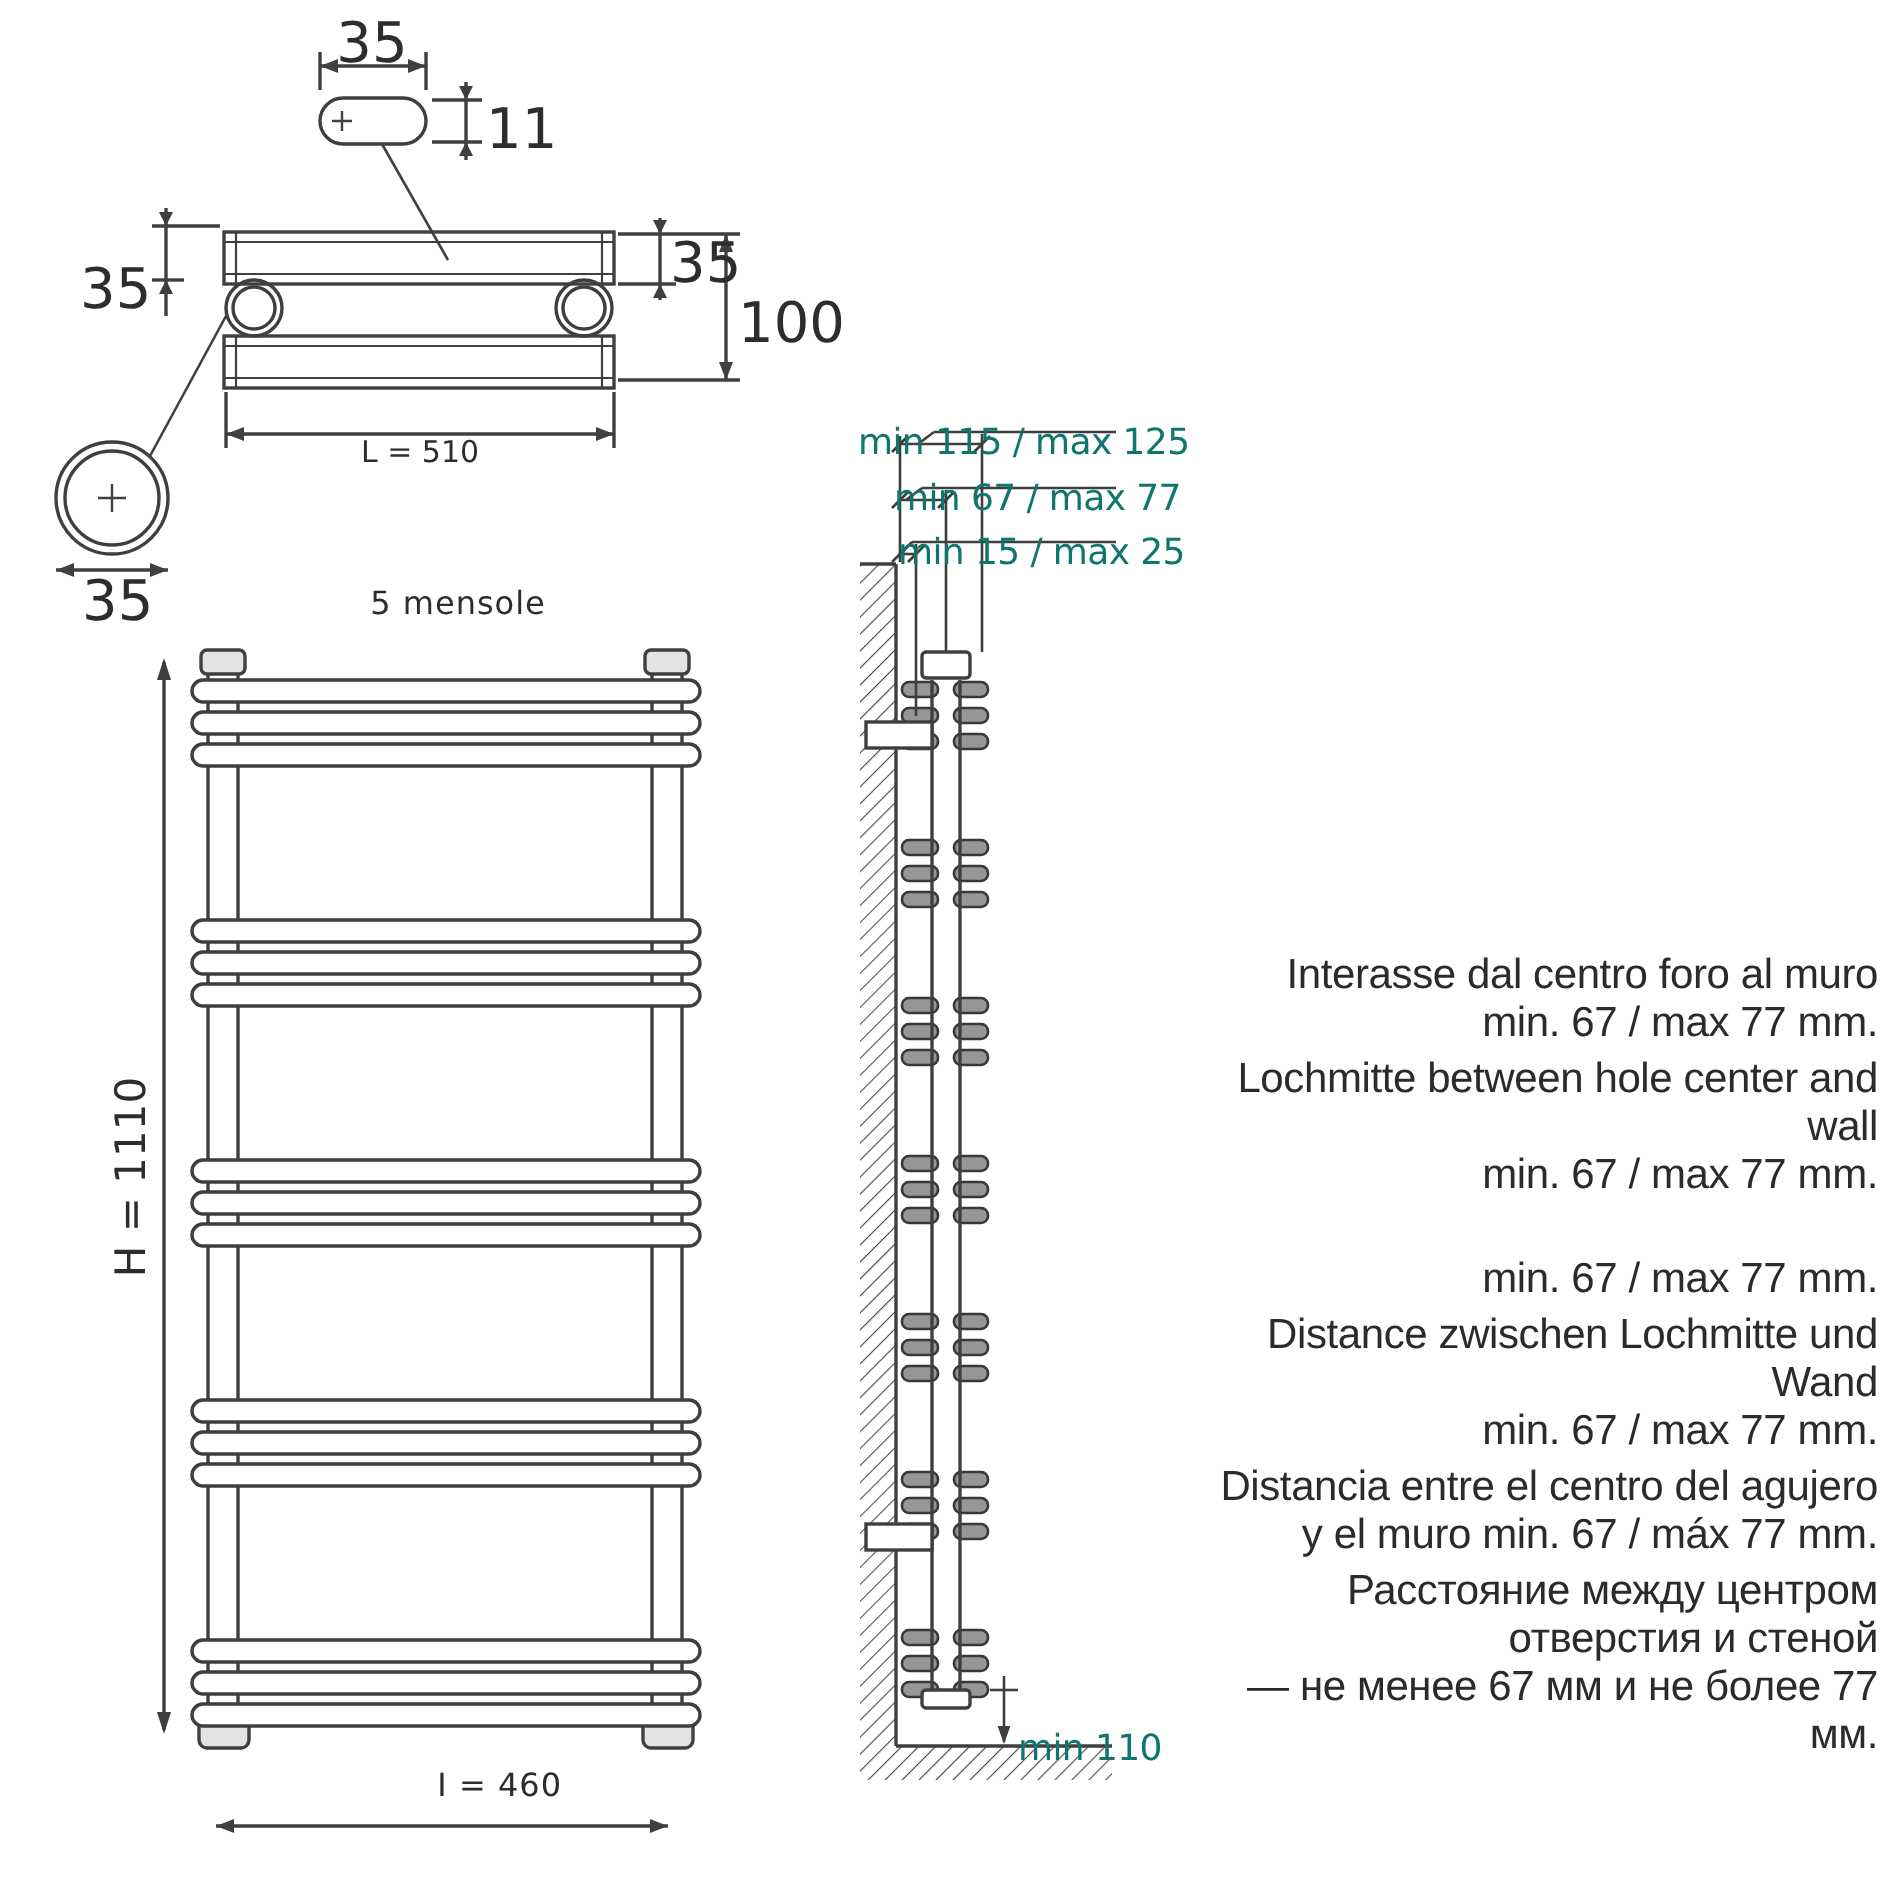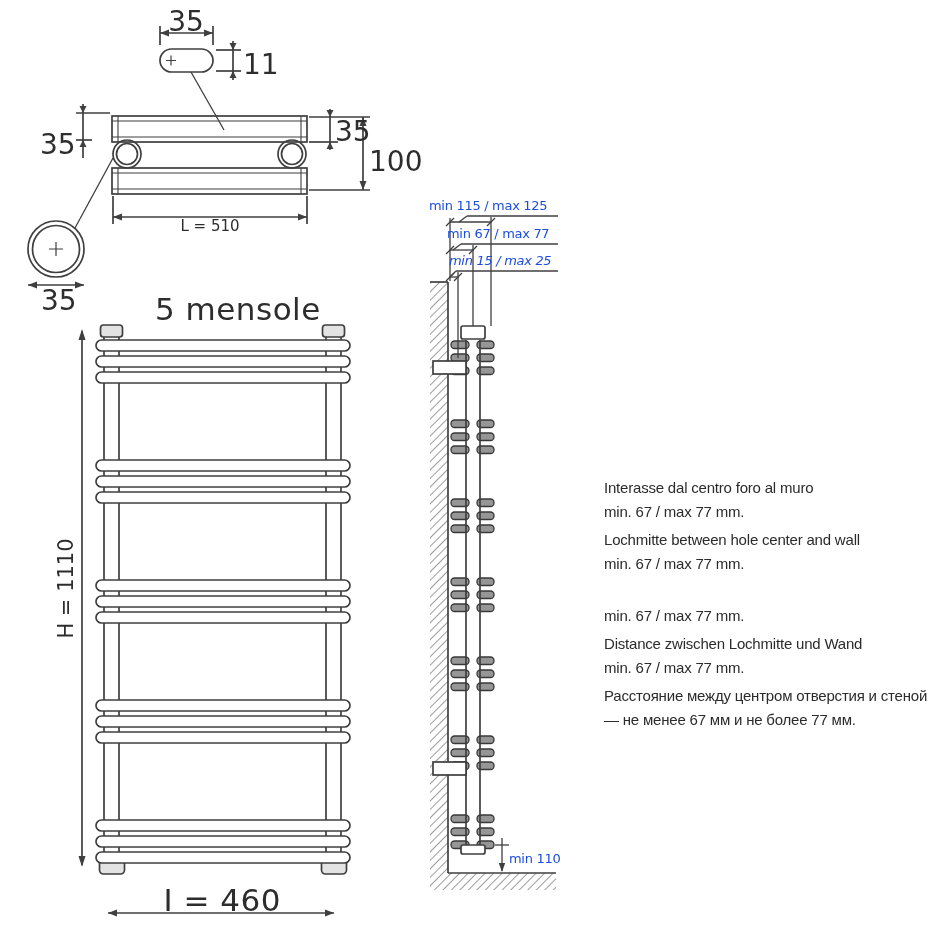--- a/index.html
+++ b/index.html
@@ -3,26 +3,26 @@
 <meta charset="utf-8">
 <style>
   html,body{margin:0;padding:0;background:#fff;}
   #canvas{position:relative;width:950px;height:950px;background:#ffffff;overflow:hidden;
           font-family:"DejaVu Sans",sans-serif;}
   svg{position:absolute;left:0;top:0;}
   .lbl{position:absolute;color:#2d2d2d;white-space:nowrap;line-height:1;
        font-family:"DejaVu Sans",sans-serif;}
   .dim{font-size:28px;}
   .dim-c{text-align:center;}
-  .title{font-size:31px;letter-spacing:0.5px;}
-  .side-dim{font-size:13px;letter-spacing:-0.3px;color:#1d4ed8;}
+  .title{font-size:16px;letter-spacing:0.5px;}
+  .side-dim{font-size:18px;letter-spacing:-0.3px;color:#0f766e;margin-top:14px;}
   .rot{transform:rotate(-90deg);transform-origin:center;}
   #notes{position:absolute;left:604px;top:476px;width:335px;color:#2b2b2b;
-         font-family:"Liberation Sans",sans-serif;font-size:15px;line-height:24px;
-         letter-spacing:-0.2px;}
+         font-family:"Liberation Sans",sans-serif;font-size:21px;line-height:24px;
+         letter-spacing:-0.2px;text-align:right;}
   .note-para{margin:0 0 4px 0;}
 </style>
 </head>
 <body>
 
 <div id="canvas">
 
 <svg width="950" height="950" viewBox="0 0 950 950">
   <defs>
     <pattern id="hatch" patternUnits="userSpaceOnUse" width="6" height="6" patternTransform="rotate(45)">
@@ -233,39 +233,43 @@
 <div class="lbl dim" style="left:369px;top:132px;margin-top:16px;">100</div>
 <div class="lbl" style="left:150px;top:219px;width:120px;text-align:center;font-size:15px;">L = 510</div>
 <div class="lbl dim dim-c" style="left:41px;top:287px;width:32px;">35</div>
 
 <div class="lbl title" style="left:155px;top:294px;width:148px;text-align:center;">5 mensole</div>
 <div class="lbl rot" style="left:6px;top:578px;width:120px;height:21px;text-align:center;font-size:21px;">H = 1110</div>
 <div class="lbl title" style="left:161px;top:885px;width:120px;text-align:right;">I = 460</div>
 
 <div class="lbl side-dim" style="left:429px;top:199px;">min 115 / max 125</div>
 <div class="lbl side-dim" style="left:447px;top:227px;">min 67 / max 77</div>
-<div class="lbl side-dim" style="left:449px;top:254px;font-style:italic;">min 15 / max 25</div>
+<div class="lbl side-dim" style="left:449px;top:254px;">min 15 / max 25</div>
 <div class="lbl side-dim" style="left:509px;top:852px;">min 110</div>
 
 <div id="notes">
   <p class="note-para">
     <span>Interasse dal centro foro al muro</span><br>
     <span>min. 67 / max 77 mm.</span>
   </p>
   <p class="note-para">
     <span>Lochmitte between hole center and wall</span><br>
     <span>min. 67 / max 77 mm.</span>
   </p>
   <p class="note-para">
     <br>
     <span>min. 67 / max 77 mm.</span>
   </p>
   <p class="note-para">
     <span>Distance zwischen Lochmitte und Wand</span><br>
     <span>min. 67 / max 77 mm.</span>
+  </p>
+  <p class="note-para">
+    <span>Distancia entre el centro del agujero</span><br>
+    <span>y el muro min. 67 / máx 77 mm.</span>
   </p>
   <p class="note-para">
     <span>Расстояние между центром отверстия и стеной</span><br>
     <span>— не менее 67 мм и не более 77 мм.</span>
   </p>
 </div>
 
 </div>
 
 </body></html>

